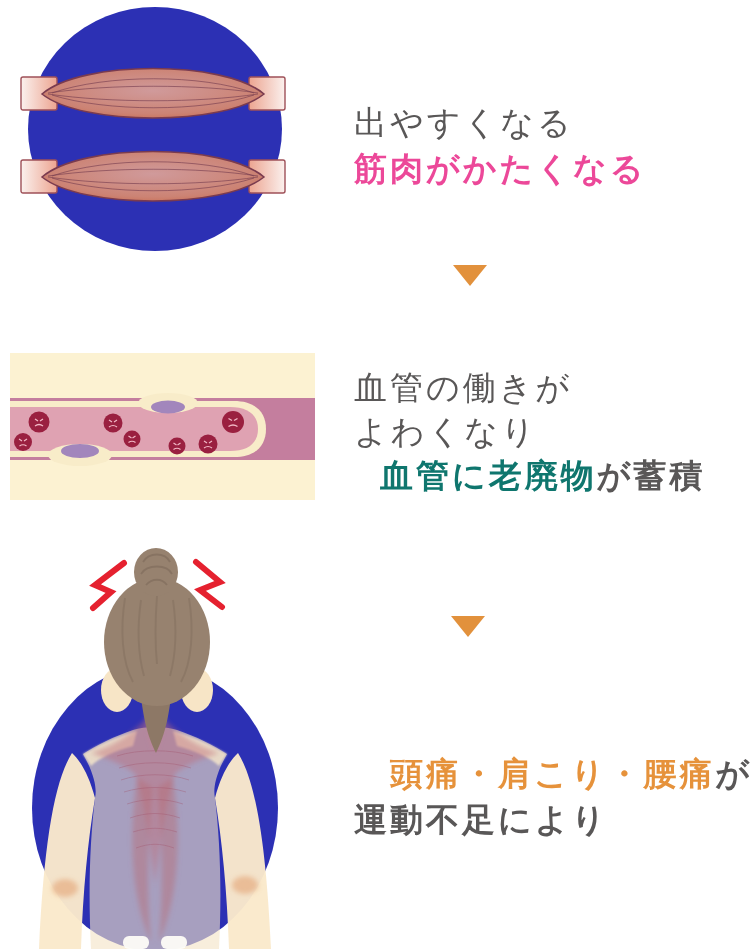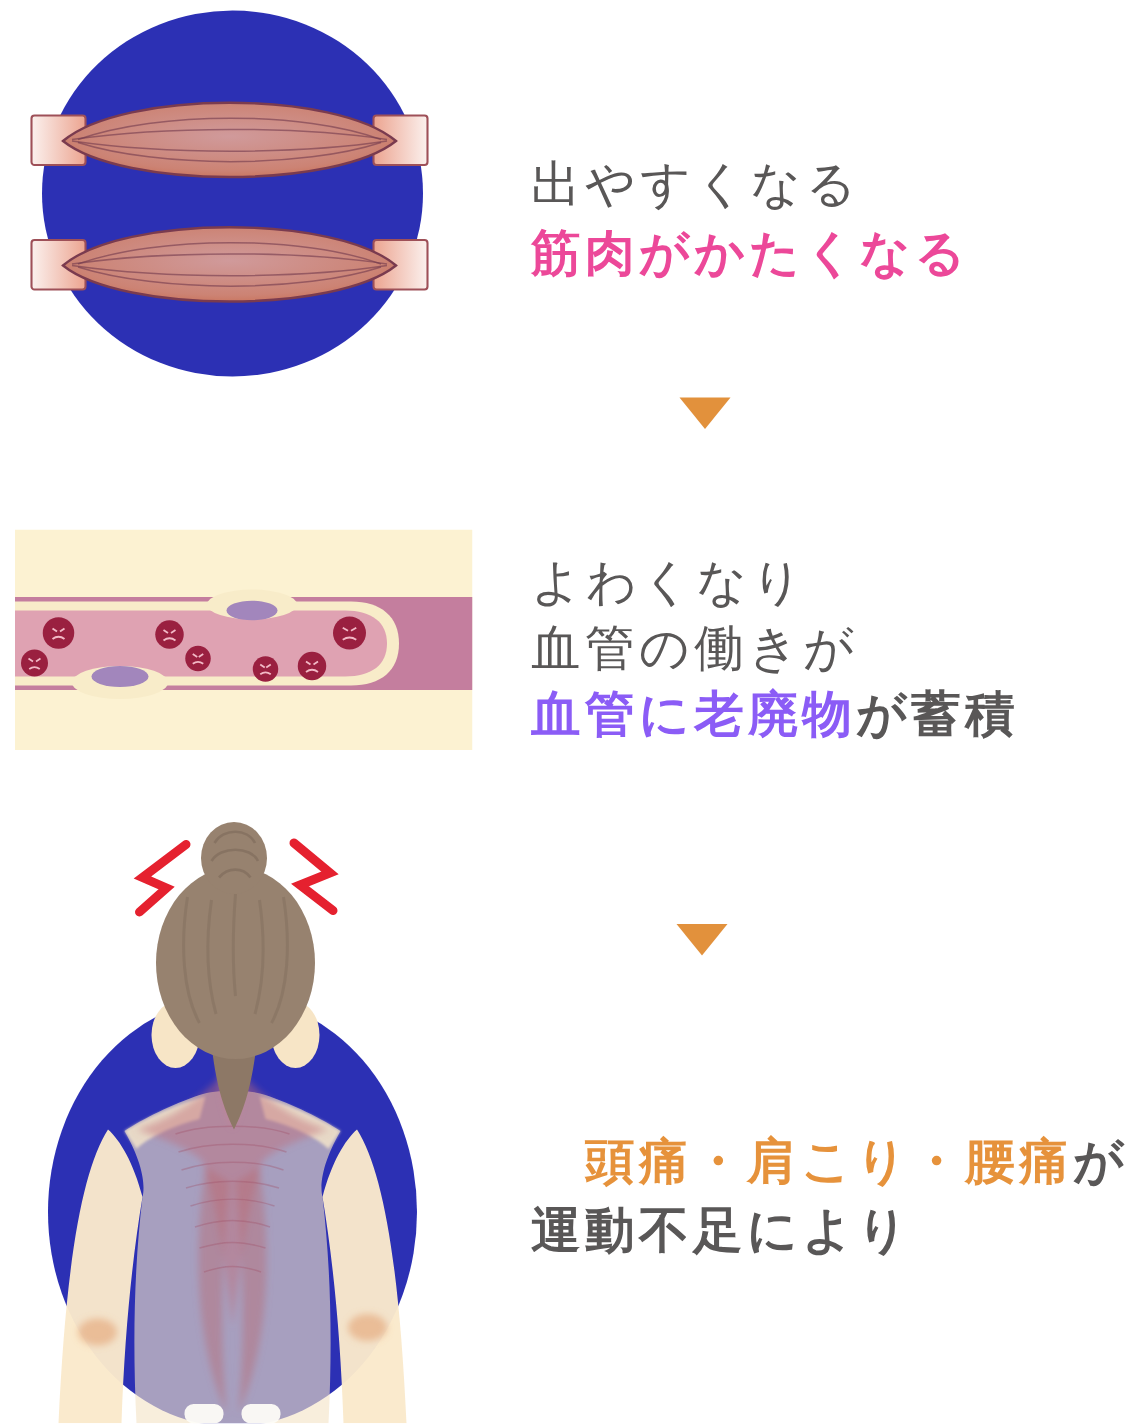--- a/index.html
+++ b/index.html
@@ -17,21 +17,21 @@
   .muscle-top{top:62px;}
   .muscle-bottom{top:145px;}
   
   .caption{left:354px;color:#595757;font-size:33px;letter-spacing:3px;line-height:46px;white-space:nowrap;}
   .cap1{top:100px;}
   .cap2{top:366px;line-height:44px;}
   .cap3{top:751px;}
   .w-med{font-weight:500;}
   .w-bold{font-weight:800;}
   .c-blue{color:#ec4899;}
-  .c-pink{color:#8b5cf6;}
+  .c-pink{color:#0f766e;margin-left:26px;}
   .c-orange{color:#E6923B;margin-left:36px;}
   .c-gray{color:#595757;}
   
   .down-arrow{
     width:0;height:0;
     border-left:17px solid transparent;border-right:17px solid transparent;
     border-top:21px solid #E2913C;
   }
   .arrow1{left:453px;top:265px;}
   .arrow2{left:451px;top:616px;}
@@ -145,22 +145,22 @@
         </g>
       <g transform="translate(223,69)">
           <circle r="11" fill="#9A2040"></circle>
           <path d="M-4.5,-3.5 l3.5,2 M4.5,-3.5 l-3.5,2" stroke="#F2B9C6" stroke-width="1.3"></path>
           <path d="M-4.5,4.5 Q0,1.5 4.5,4.5" fill="none" stroke="#F2B9C6" stroke-width="1.3"></path>
         </g>
     </g>
   </svg>
 
   <div class="abs caption cap2">
+    <div class="w-med c-gray">血管の働きが</div>
     <div class="w-med c-gray">よわくなり</div>
-    <div class="w-med c-gray">血管の働きが</div>
     <div><span class="w-bold c-pink">血管に老廃物</span><span class="w-bold c-gray">が蓄積</span></div>
   </div>
 
   <div class="abs down-arrow arrow2"></div>
 
   <svg class="abs woman-svg" viewBox="0 0 280 409">
 
     <ellipse cx="130" cy="268" rx="123" ry="143" fill="#2C30B4"></ellipse>
 
     <path d="M47,213 C30,240 19,300 14,409 L56,409 C58,350 63,300 70,258 C64,235 55,220 47,213 Z" fill="#FAE9CB" opacity="0.97"></path>

